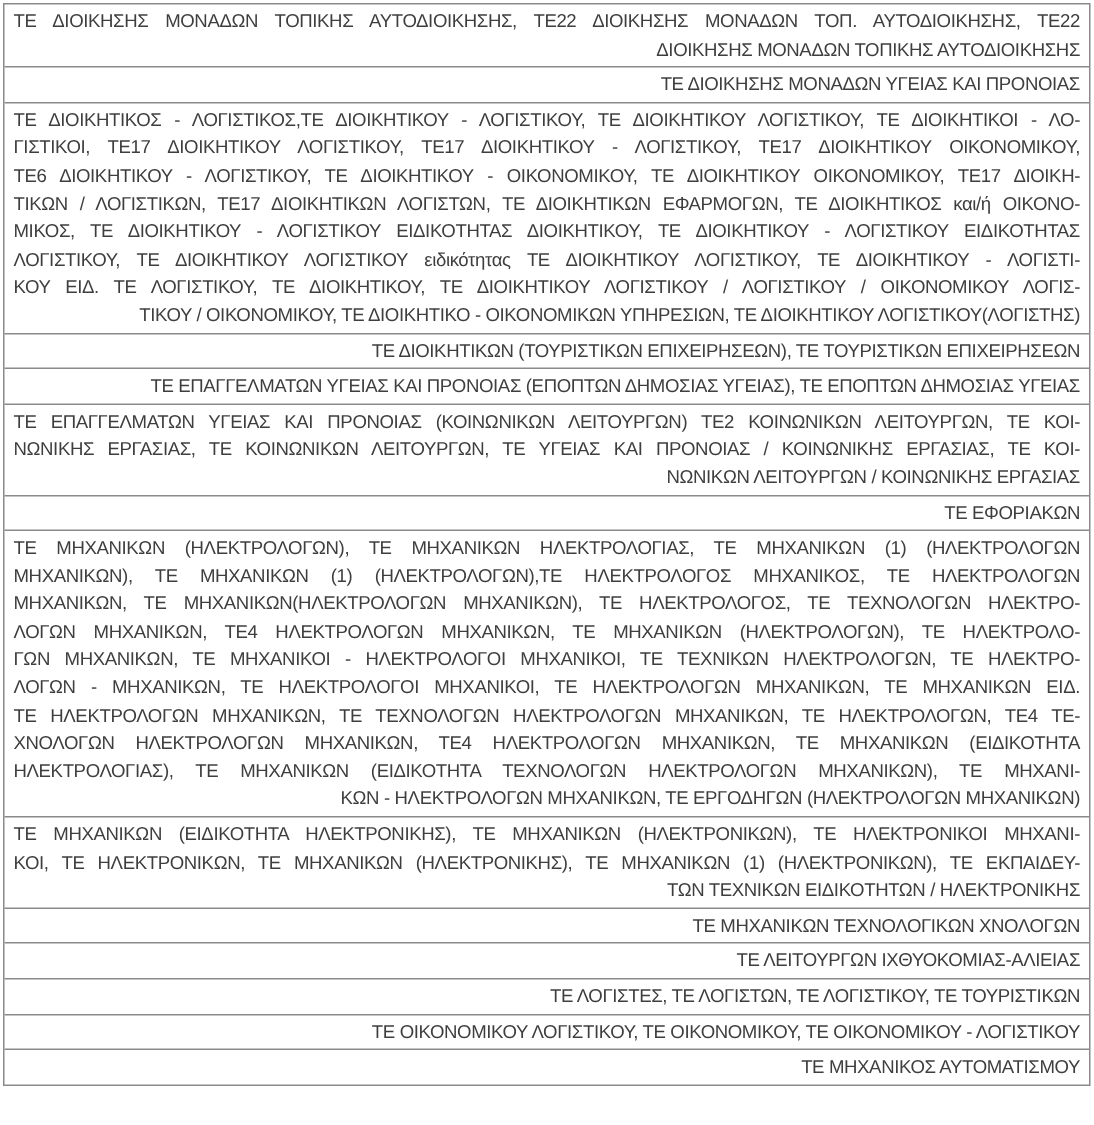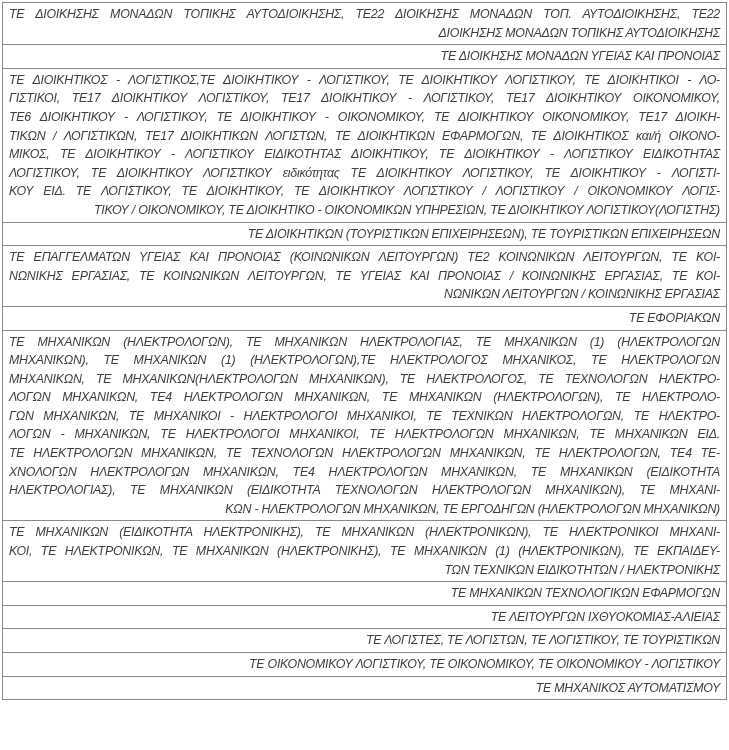--- a/index.html
+++ b/index.html
@@ -6,21 +6,21 @@
     --border-color:#8a8a8a;
     --ink-color:#3e3e3e;
     --bg-color:#ffffff;
   }
   html,body{margin:0;padding:0;}
   body{
     width:729px;height:750px;overflow:hidden;
     background:var(--bg-color);
     font-family:"Liberation Sans","DejaVu Sans",sans-serif;
   }
-  .page{position:relative;width:656px;height:750px;font-style:italic;}
+  .page{position:relative;width:656px;height:750px;}
   .spec-table{
     position:absolute;left:2px;top:2px;width:725px;
     border:1px solid var(--border-color);
     box-sizing:border-box;
     background:var(--bg-color);
   }
   .row{
     padding:2px 6px;
   }
   .row + .row{
@@ -58,20 +58,23 @@
         <div class="line just">ΤΙΚΩΝ / ΛΟΓΙΣΤΙΚΩΝ, ΤΕ17 ΔΙΟΙΚΗΤΙΚΩΝ ΛΟΓΙΣΤΩΝ, ΤΕ ΔΙΟΙΚΗΤΙΚΩΝ ΕΦΑΡΜΟΓΩΝ, ΤΕ ΔΙΟΙΚΗΤΙΚΟΣ και/ή ΟΙΚΟΝΟ-</div>
         <div class="line just">ΜΙΚΟΣ, ΤΕ ΔΙΟΙΚΗΤΙΚΟΥ - ΛΟΓΙΣΤΙΚΟΥ ΕΙΔΙΚΟΤΗΤΑΣ ΔΙΟΙΚΗΤΙΚΟΥ, ΤΕ ΔΙΟΙΚΗΤΙΚΟΥ - ΛΟΓΙΣΤΙΚΟΥ ΕΙΔΙΚΟΤΗΤΑΣ</div>
         <div class="line just">ΛΟΓΙΣΤΙΚΟΥ, ΤΕ ΔΙΟΙΚΗΤΙΚΟΥ ΛΟΓΙΣΤΙΚΟΥ ειδικότητας ΤΕ ΔΙΟΙΚΗΤΙΚΟΥ ΛΟΓΙΣΤΙΚΟΥ, ΤΕ ΔΙΟΙΚΗΤΙΚΟΥ - ΛΟΓΙΣΤΙ-</div>
         <div class="line just">ΚΟΥ ΕΙΔ. ΤΕ ΛΟΓΙΣΤΙΚΟΥ, ΤΕ ΔΙΟΙΚΗΤΙΚΟΥ, ΤΕ ΔΙΟΙΚΗΤΙΚΟΥ ΛΟΓΙΣΤΙΚΟΥ / ΛΟΓΙΣΤΙΚΟΥ / ΟΙΚΟΝΟΜΙΚΟΥ ΛΟΓΙΣ-</div>
         <div class="line">ΤΙΚΟΥ / ΟΙΚΟΝΟΜΙΚΟΥ, ΤΕ ΔΙΟΙΚΗΤΙΚΟ - ΟΙΚΟΝΟΜΙΚΩΝ ΥΠΗΡΕΣΙΩΝ, ΤΕ ΔΙΟΙΚΗΤΙΚΟΥ ΛΟΓΙΣΤΙΚΟΥ(ΛΟΓΙΣΤΗΣ)</div>
       </div>
       <div class="row">
         <div class="line">ΤΕ ΔΙΟΙΚΗΤΙΚΩΝ (ΤΟΥΡΙΣΤΙΚΩΝ ΕΠΙΧΕΙΡΗΣΕΩΝ), ΤΕ ΤΟΥΡΙΣΤΙΚΩΝ ΕΠΙΧΕΙΡΗΣΕΩΝ</div>
       </div>
       <div class="row">
+        <div class="line">ΤΕ ΕΠΑΓΓΕΛΜΑΤΩΝ ΥΓΕΙΑΣ ΚΑΙ ΠΡΟΝΟΙΑΣ (ΕΠΟΠΤΩΝ ΔΗΜΟΣΙΑΣ ΥΓΕΙΑΣ), ΤΕ ΕΠΟΠΤΩΝ ΔΗΜΟΣΙΑΣ ΥΓΕΙΑΣ</div>
+      </div>
+      <div class="row">
         <div class="line just">ΤΕ ΕΠΑΓΓΕΛΜΑΤΩΝ ΥΓΕΙΑΣ ΚΑΙ ΠΡΟΝΟΙΑΣ (ΚΟΙΝΩΝΙΚΩΝ ΛΕΙΤΟΥΡΓΩΝ) ΤΕ2 ΚΟΙΝΩΝΙΚΩΝ ΛΕΙΤΟΥΡΓΩΝ, ΤΕ ΚΟΙ-</div>
         <div class="line just">ΝΩΝΙΚΗΣ ΕΡΓΑΣΙΑΣ, ΤΕ ΚΟΙΝΩΝΙΚΩΝ ΛΕΙΤΟΥΡΓΩΝ, ΤΕ ΥΓΕΙΑΣ ΚΑΙ ΠΡΟΝΟΙΑΣ / ΚΟΙΝΩΝΙΚΗΣ ΕΡΓΑΣΙΑΣ, ΤΕ ΚΟΙ-</div>
         <div class="line">ΝΩΝΙΚΩΝ ΛΕΙΤΟΥΡΓΩΝ / ΚΟΙΝΩΝΙΚΗΣ ΕΡΓΑΣΙΑΣ</div>
       </div>
       <div class="row">
         <div class="line">ΤΕ ΕΦΟΡΙΑΚΩΝ</div>
       </div>
       <div class="row">
         <div class="line just">ΤΕ ΜΗΧΑΝΙΚΩΝ (ΗΛΕΚΤΡΟΛΟΓΩΝ), ΤΕ ΜΗΧΑΝΙΚΩΝ ΗΛΕΚΤΡΟΛΟΓΙΑΣ, ΤΕ ΜΗΧΑΝΙΚΩΝ (1) (ΗΛΕΚΤΡΟΛΟΓΩΝ</div>
         <div class="line just">ΜΗΧΑΝΙΚΩΝ), ΤΕ ΜΗΧΑΝΙΚΩΝ (1) (ΗΛΕΚΤΡΟΛΟΓΩΝ),ΤΕ ΗΛΕΚΤΡΟΛΟΓΟΣ ΜΗΧΑΝΙΚΟΣ, ΤΕ ΗΛΕΚΤΡΟΛΟΓΩΝ</div>
@@ -83,21 +86,21 @@
         <div class="line just">ΧΝΟΛΟΓΩΝ ΗΛΕΚΤΡΟΛΟΓΩΝ ΜΗΧΑΝΙΚΩΝ, ΤΕ4 ΗΛΕΚΤΡΟΛΟΓΩΝ ΜΗΧΑΝΙΚΩΝ, ΤΕ ΜΗΧΑΝΙΚΩΝ (ΕΙΔΙΚΟΤΗΤΑ</div>
         <div class="line just">ΗΛΕΚΤΡΟΛΟΓΙΑΣ), ΤΕ ΜΗΧΑΝΙΚΩΝ (ΕΙΔΙΚΟΤΗΤΑ ΤΕΧΝΟΛΟΓΩΝ ΗΛΕΚΤΡΟΛΟΓΩΝ ΜΗΧΑΝΙΚΩΝ), ΤΕ ΜΗΧΑΝΙ-</div>
         <div class="line">ΚΩΝ - ΗΛΕΚΤΡΟΛΟΓΩΝ ΜΗΧΑΝΙΚΩΝ, ΤΕ ΕΡΓΟΔΗΓΩΝ (ΗΛΕΚΤΡΟΛΟΓΩΝ ΜΗΧΑΝΙΚΩΝ)</div>
       </div>
       <div class="row">
         <div class="line just">ΤΕ ΜΗΧΑΝΙΚΩΝ (ΕΙΔΙΚΟΤΗΤΑ ΗΛΕΚΤΡΟΝΙΚΗΣ), ΤΕ ΜΗΧΑΝΙΚΩΝ (ΗΛΕΚΤΡΟΝΙΚΩΝ), ΤΕ ΗΛΕΚΤΡΟΝΙΚΟΙ ΜΗΧΑΝΙ-</div>
         <div class="line just">ΚΟΙ, ΤΕ ΗΛΕΚΤΡΟΝΙΚΩΝ, ΤΕ ΜΗΧΑΝΙΚΩΝ (ΗΛΕΚΤΡΟΝΙΚΗΣ), ΤΕ ΜΗΧΑΝΙΚΩΝ (1) (ΗΛΕΚΤΡΟΝΙΚΩΝ), ΤΕ ΕΚΠΑΙΔΕΥ-</div>
         <div class="line">ΤΩΝ ΤΕΧΝΙΚΩΝ ΕΙΔΙΚΟΤΗΤΩΝ / ΗΛΕΚΤΡΟΝΙΚΗΣ</div>
       </div>
       <div class="row">
-        <div class="line">ΤΕ ΜΗΧΑΝΙΚΩΝ ΤΕΧΝΟΛΟΓΙΚΩΝ ΕΦΑΡΜΟΓΩΝ</div>
+        <div class="line">ΤΕ ΜΗΧΑΝΙΚΩΝ ΤΕΧΝΟΛΟΓΙΚΩΝ ΧΝΟΛΟΓΩΝ</div>
       </div>
       <div class="row">
         <div class="line">ΤΕ ΛΕΙΤΟΥΡΓΩΝ ΙΧΘΥΟΚΟΜΙΑΣ-ΑΛΙΕΙΑΣ</div>
       </div>
       <div class="row">
         <div class="line">ΤΕ ΛΟΓΙΣΤΕΣ, ΤΕ ΛΟΓΙΣΤΩΝ, ΤΕ ΛΟΓΙΣΤΙΚΟΥ, ΤΕ ΤΟΥΡΙΣΤΙΚΩΝ</div>
       </div>
       <div class="row">
         <div class="line">ΤΕ ΟΙΚΟΝΟΜΙΚΟΥ ΛΟΓΙΣΤΙΚΟΥ, ΤΕ ΟΙΚΟΝΟΜΙΚΟΥ, ΤΕ ΟΙΚΟΝΟΜΙΚΟΥ - ΛΟΓΙΣΤΙΚΟΥ</div>
       </div>

